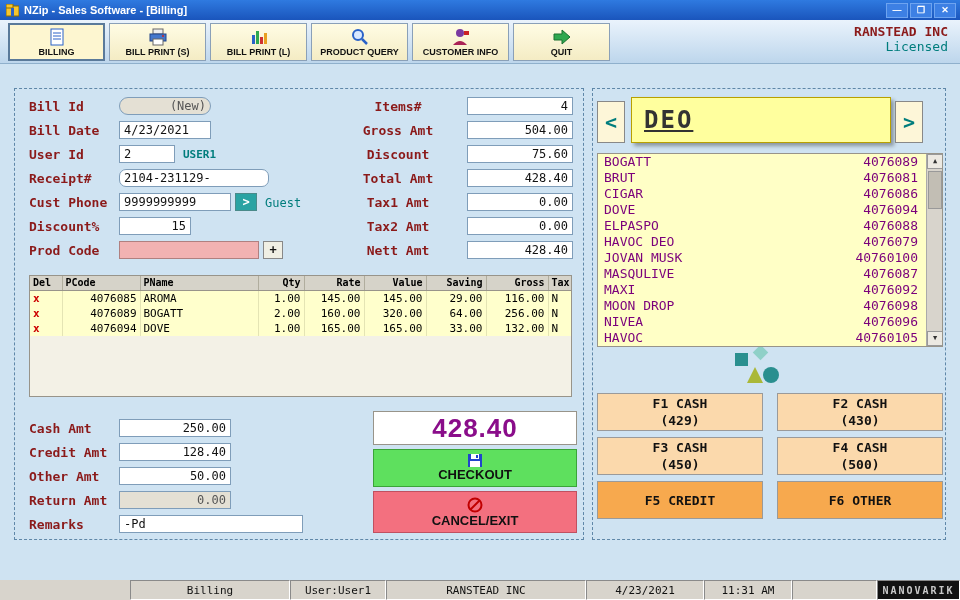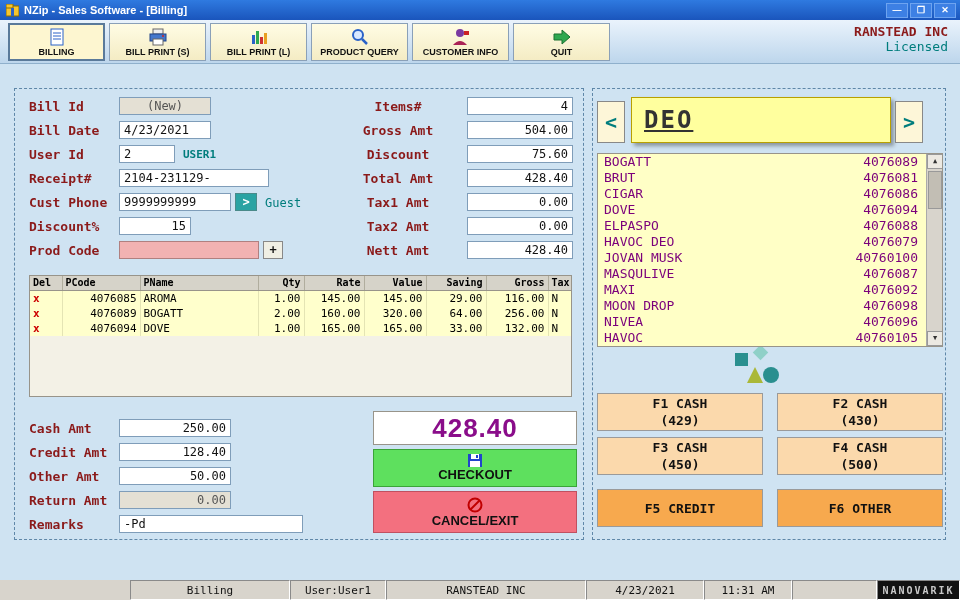--- a/index.html
+++ b/index.html
@@ -83,21 +83,21 @@
   .plist-row .pcode { position:absolute; right:24px; top:0; }
   #pscroll { position:absolute; right:0; top:0; width:16px; height:192px; background:#d8d4cc; border-left:1px solid #aaa; }
   .scr-arrow { position:absolute; left:0; width:16px; height:15px; background:#ece9e2; border:1px solid #999;
     font-size:7px; text-align:center; line-height:13px; color:#333; }
   #scr-thumb { position:absolute; left:1px; top:17px; width:14px; height:38px; background:#c2beb4; border:1px solid #999; }
   #shapes { position:absolute; left:140px; top:258px; }
   .fkey { position:absolute; width:166px; height:38px; border:1px solid #9a9a9a;
     display:flex; flex-direction:column; align-items:center; justify-content:center;
     font:bold 13px "DejaVu Sans Mono",monospace; color:#111; line-height:17px; cursor:default; }
   .fkey.cash { background:#fbd9ac; }
-  .fkey.alt  { background:#f7a94e;margin-top:8px; }
+  .fkey.alt  { background:#f7a94e; }
 
   
   #statusbar { position:absolute; left:0; top:580px; width:960px; height:20px; background:#d8d4cc; display:flex; }
   .seg { height:20px; border:1px solid; border-color:#8a8a8a #ffffff #ffffff #8a8a8a;
     font:11px "DejaVu Sans Mono",monospace; color:#111; display:flex; align-items:center;
     justify-content:center; white-space:nowrap; overflow:hidden; }
   .seg.left { justify-content:flex-start; padding-left:6px;margin-top:29px; }
   #brand-seg { background:#111; color:#c8c8c8; font:bold 10px "DejaVu Sans Mono",monospace; letter-spacing:2px; }
 </style>
 </head>
@@ -170,31 +170,31 @@
       <div class="company">RANSTEAD INC</div>
       <div class="lic">Licensed</div>
     </div>
   </div>
 
   <div id="main">
 
     <div class="panel" id="left-panel">
 
       <span class="lbl" style="left:14px;top:10px">Bill Id</span>
-      <input class="inp ro" style="left: 104px; top: 8px; width: 92px; text-align: center;" value="(New)">
+      <input class="inp ro" style="left: 104px; top: 8px; width: 92px; text-align: right; border-radius: 9px;" value="(New)">
 
       <span class="lbl" style="left:14px;top:34px">Bill Date</span>
       <input class="inp" style="left: 104px; top: 32px; width: 92px;" value="4/23/2021">
 
       <span class="lbl" style="left:14px;top:58px">User Id</span>
       <input class="inp" style="left: 104px; top: 56px; width: 56px;" value="2">
       <span class="lbl teal" style="left:168px;top:59px;font-size:11px">USER1</span>
 
       <span class="lbl" style="left:14px;top:82px">Receipt#</span>
-      <input class="inp" style="left: 104px; top: 80px; width: 150px;" value="2104-231129-">
+      <input class="inp" style="left: 104px; top: 80px; width: 150px; border-radius: 7px;" value="2104-231129-">
 
       <span class="lbl" style="left:14px;top:106px">Cust Phone</span>
       <input class="inp" style="left: 104px; top: 104px; width: 112px;" value="9999999999">
       <span class="sbtn" style="left:220px;top:104px;width:22px">&gt;</span>
       <span class="lbl teal" style="left:250px;top:107px;font-size:12px;font-weight:normal">Guest</span>
 
       <span class="lbl" style="left:14px;top:130px">Discount%</span>
       <input class="inp num" style="left: 104px; top: 128px; width: 72px;" value="15">
 
       <span class="lbl" style="left:14px;top:154px">Prod Code</span>

